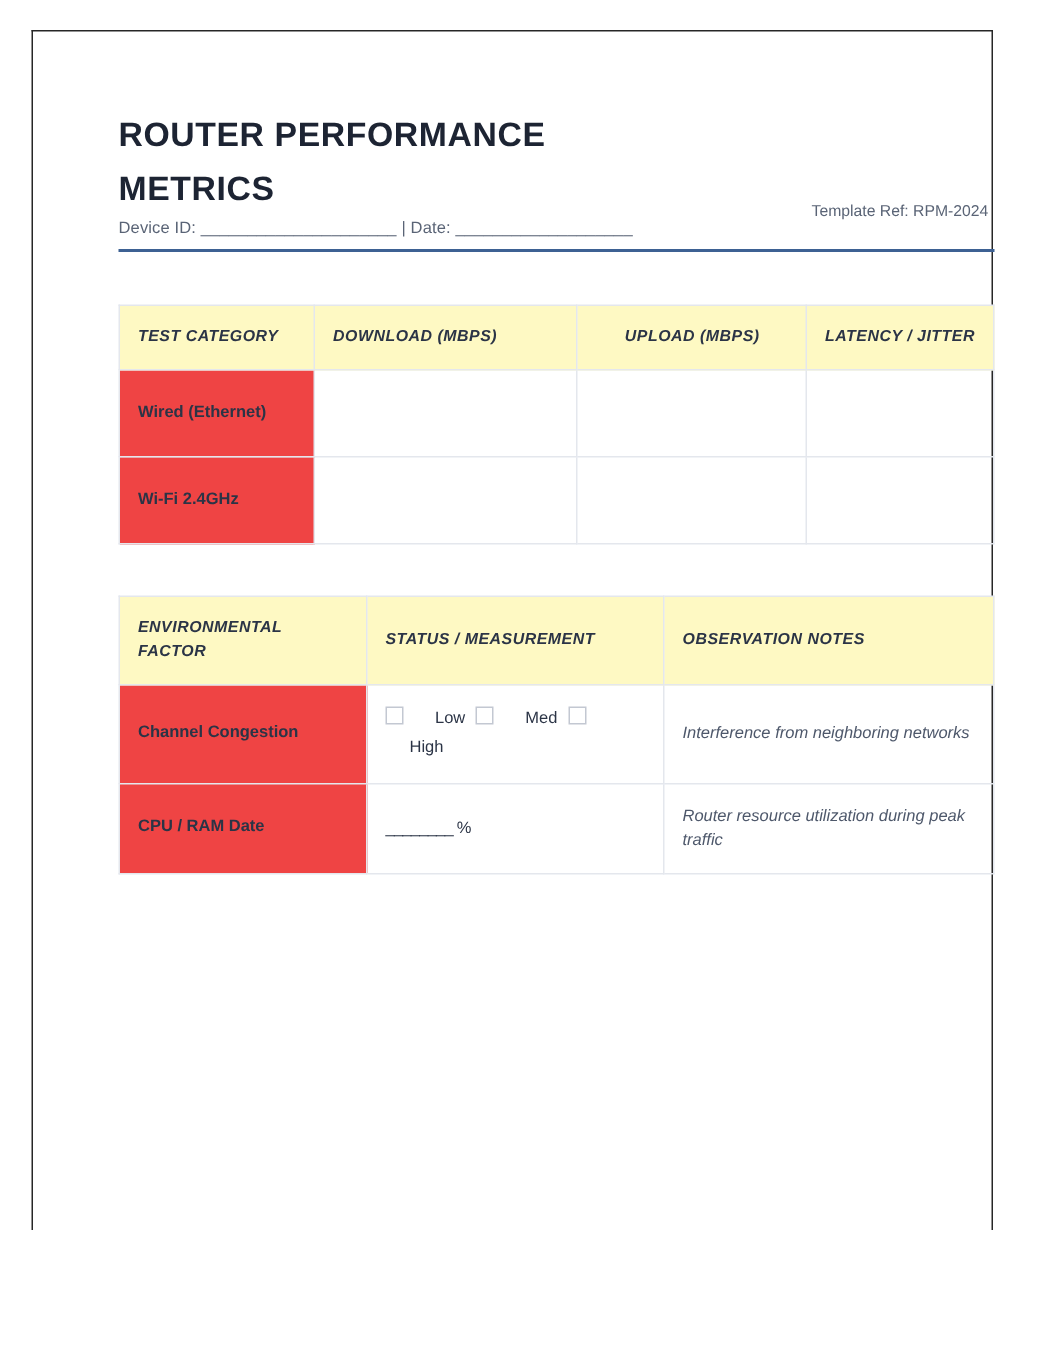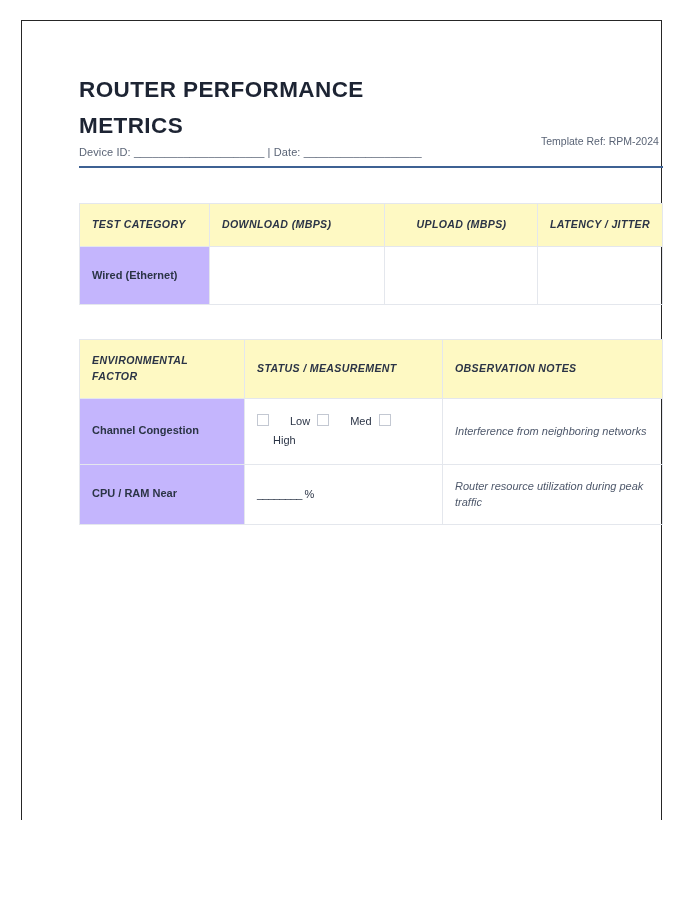--- a/index.html
+++ b/index.html
@@ -99,21 +99,21 @@
     padding: 13px 11px 14px 12px;
     font-style: italic;
   }
   .data-table tbody td {
     font-size: 11px;
     color: #2b3446;
     padding: 13px 11px 13px 12px;
     height: 31px;
   }
   .data-table tbody td.rowlabel {
-    background: #c4b5fd;
+    background: #ef4444;
     font-weight: bold;
     line-height: 1.45;
   }
   .data-table tbody td.note {
     font-style: italic;
     color: #4e586b;
     line-height: 1.5;
   }
   .fill-line {
     letter-spacing: -0.5px;
@@ -159,20 +159,26 @@
           <th>LATENCY / JITTER</th>
         </tr>
       </thead>
       <tbody>
         <tr>
           <td class="rowlabel">Wired (Ethernet)</td>
           <td></td>
           <td></td>
           <td></td>
         </tr>
+        <tr>
+          <td class="rowlabel">Wi-Fi 2.4GHz</td>
+          <td></td>
+          <td></td>
+          <td></td>
+        </tr>
       </tbody>
     </table>
 
     <table class="data-table tbl-environment">
       <thead>
         <tr>
           <th style="width:141px;">ENVIRONMENTAL FACTOR</th>
           <th style="width:174px;margin-left:32px;">STATUS / MEASUREMENT</th>
           <th>OBSERVATION NOTES</th>
         </tr>
@@ -180,21 +186,21 @@
       <tbody>
 
 
         <tr>
           <td class="rowlabel">Channel Congestion</td>
           <td class="checkbox-cell"><span class="chk"></span><span class="chk-label">Low</span><span class="chk"></span><span class="chk-label">Med</span><span class="chk"></span><span class="chk-label">High</span></td>
           <td class="note">Interference from neighboring networks</td>
         </tr>
 
         <tr>
-          <td class="rowlabel">CPU / RAM Near</td>
+          <td class="rowlabel">CPU / RAM Date</td>
           <td class="fill-line">________ %</td>
           <td class="note">Router resource utilization during peak traffic</td>
         </tr>
 
 
       </tbody>
     </table>
 
   </div>
 </div>

